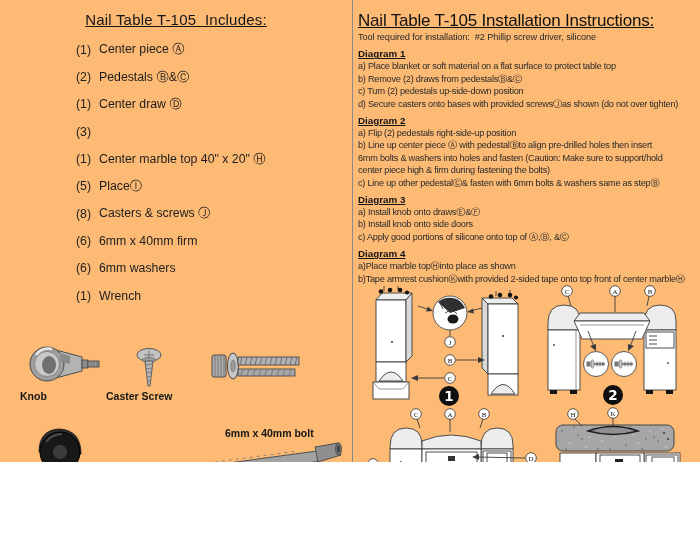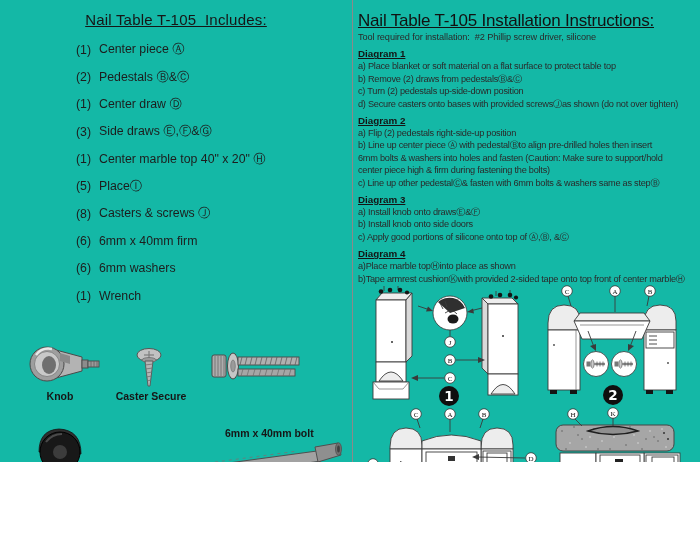--- a/index.html
+++ b/index.html
@@ -1,27 +1,27 @@
 <!DOCTYPE html>
 <html><head>
 <meta charset="utf-8">
 <style>
   html,body{margin:0;padding:0;background:#fff;}
-  .page{position:relative;width:700px;height:462px;background:#14b8a6;overflow:hidden;
+  .page{position:relative;width:700px;height:462px;background:#fdba74;overflow:hidden;
         font-family:"Liberation Sans","DejaVu Sans",sans-serif;color:#222;}
   .divider{position:absolute;left:352px;top:0;width:1px;height:539px;background:#8a8a8a;}
 
   
   .l-title{position:absolute;left:0;top:11px;width:352px;text-align:center;
            font-size:15px;color:#161616;text-decoration:underline;letter-spacing:.2px;white-space:pre;}
   .l-list{position:absolute;left:76px;top:36px;}
   .l-item{height:27.35px;display:flex;align-items:center;font-size:12.3px;color:#1d1d1d;white-space:pre;}
   .l-item .qty{width:23px;}
   .p-label{position:absolute;font-size:10.5px;font-weight:bold;color:#161616;white-space:pre;line-height:12.5px;}
-  .center{text-align:center;}
+  .center{text-align:left;}
   .part{position:absolute;}
 
   
   .r-title{position:absolute;left:358px;top:11px;font-size:17px;color:#111;
            text-decoration:underline;letter-spacing:-.2px;white-space:pre;}
   .r-body{position:absolute;left:358px;top:31px;width:344px;}
   .tool-note{font-size:9.2px;line-height:12.4px;margin-bottom:2px;white-space:pre;letter-spacing:-.1px;color:#2a2a2a;}
   .d-head{font-size:9.8px;line-height:12px;font-weight:bold;text-decoration:underline;margin-top:5px;color:#141414;}
   .r-line{font-size:9.2px;line-height:12.4px;white-space:pre;letter-spacing:-.25px;color:#2a2a2a;}
 
@@ -44,21 +44,21 @@
 
 <div class="page">
   <div class="divider"></div>
 
   <div class="l-title">Nail Table T-105  Includes:</div>
 
   <div class="l-list">
     <div class="l-item"><span class="qty">(1)</span><span>Center piece Ⓐ</span></div>
     <div class="l-item"><span class="qty">(2)</span><span>Pedestals Ⓑ&amp;Ⓒ</span></div>
     <div class="l-item"><span class="qty">(1)</span><span>Center draw Ⓓ</span></div>
-    <div class="l-item"><span class="qty">(3)</span><span>Side draws Ⓔ,Ⓕ&amp;Ⓖ</span></div>
+    <div class="l-item"><span class="qty">(3)</span></div>
     <div class="l-item"><span class="qty">(1)</span><span>Center marble top 40" x 20" Ⓗ</span></div>
     <div class="l-item"><span class="qty">(5)</span><span>PlaceⒾ</span></div>
     <div class="l-item"><span class="qty">(8)</span><span>Casters &amp; screws Ⓙ</span></div>
     <div class="l-item"><span class="qty">(6)</span><span>6mm x 40mm firm</span></div>
     <div class="l-item"><span class="qty">(6)</span><span>6mm washers</span></div>
     <div class="l-item"><span class="qty">(1)</span><span>Wrench</span></div>
   </div>
 
   <svg class="part" style="left:26px;top:337px" width="88" height="54" viewBox="0 0 88 54">
     <g>
@@ -84,21 +84,21 @@
       <line x1="23" y1="5" x2="23" y2="13" stroke="#7d7d7d" stroke-width="1.2"></line>
       <ellipse cx="23" cy="14" rx="7" ry="2.5" fill="#9a9a9a" stroke="#666" stroke-width=".7"></ellipse>
       <polygon points="19,15 27,15 24,40 22,40" fill="#b5b5b5" stroke="#555" stroke-width=".9"></polygon>
       <line x1="19" y1="19" x2="27" y2="18" stroke="#6e6e6e" stroke-width=".8"></line>
       <line x1="19.5" y1="23" x2="26.5" y2="22" stroke="#6e6e6e" stroke-width=".8"></line>
       <line x1="20" y1="27" x2="26" y2="26" stroke="#6e6e6e" stroke-width=".8"></line>
       <line x1="20.5" y1="31" x2="25.5" y2="30" stroke="#6e6e6e" stroke-width=".8"></line>
       <line x1="21" y1="35" x2="25" y2="34" stroke="#6e6e6e" stroke-width=".8"></line>
     </g>
   </svg>
-  <div class="p-label center" style="left:106px;top:390px;width:90px">Caster Secure</div>
+  <div class="p-label center" style="left:106px;top:390px;width:90px">Caster Screw</div>
 
   <svg class="part" style="left:206px;top:342px" width="104" height="50" viewBox="0 0 104 50">
     <g>
       <rect x="6" y="13" width="14" height="22" rx="2" fill="#adadad" stroke="#4a4a4a" stroke-width="1"></rect>
       <line x1="9" y1="14" x2="9" y2="34" stroke="#6a6a6a" stroke-width=".8"></line>
       <line x1="12" y1="14" x2="12" y2="34" stroke="#6a6a6a" stroke-width=".8"></line>
       <line x1="15" y1="14" x2="15" y2="34" stroke="#6a6a6a" stroke-width=".8"></line>
       <line x1="18" y1="14" x2="18" y2="34" stroke="#6a6a6a" stroke-width=".8"></line>
       <ellipse cx="27" cy="24" rx="5.5" ry="13" fill="#c6c6c6" stroke="#4a4a4a" stroke-width="1"></ellipse>
       <ellipse cx="27" cy="24" rx="2.3" ry="6" fill="#9a9a9a" stroke="#6a6a6a" stroke-width=".6"></ellipse>

